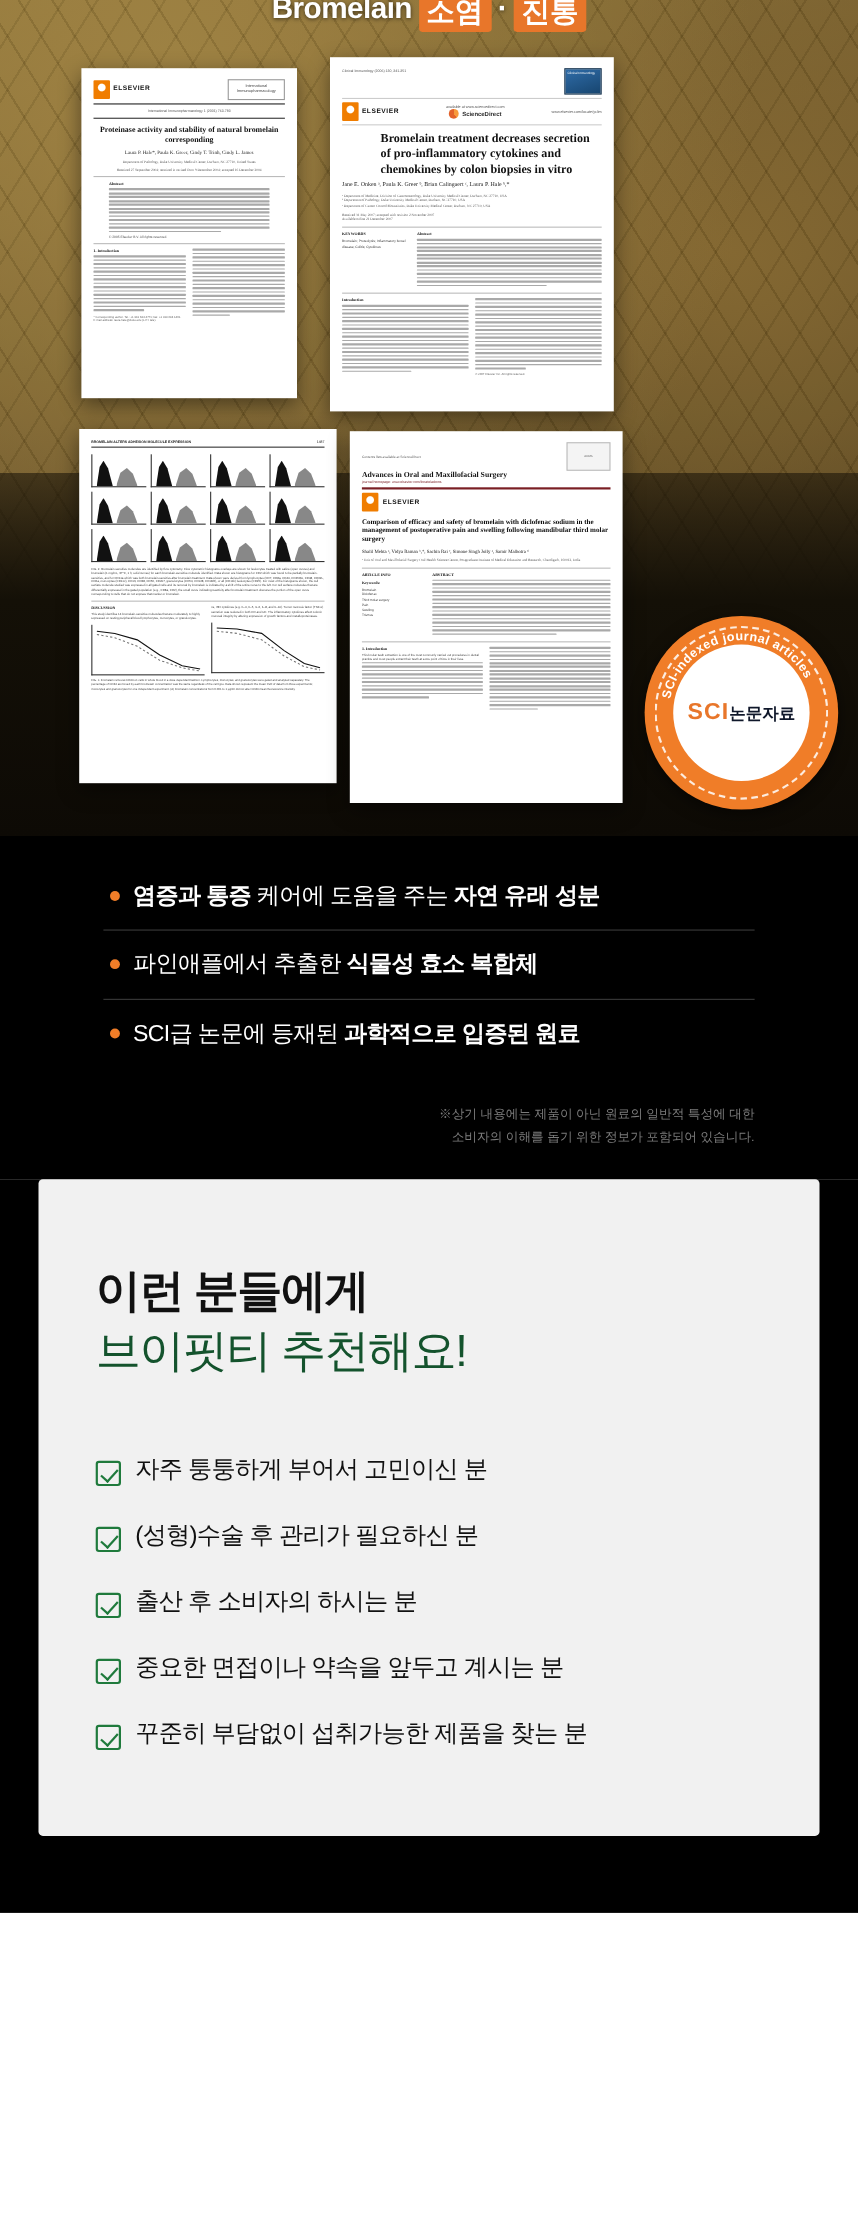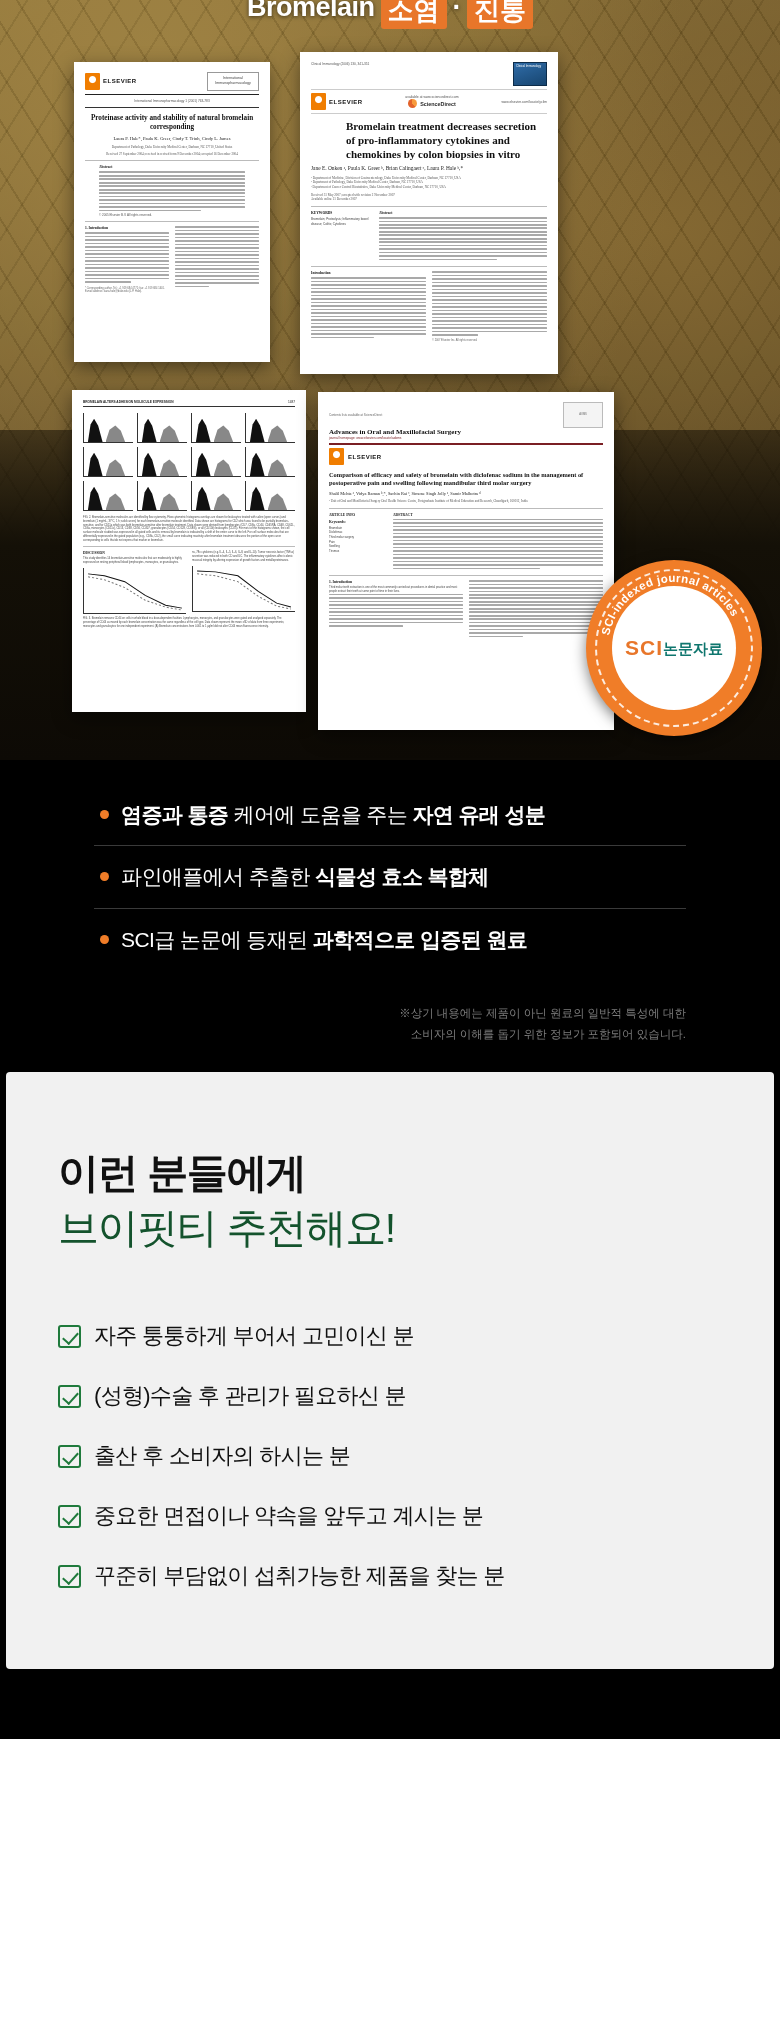--- a/index.html
+++ b/index.html
@@ -70,21 +70,21 @@
   .paper {
     position: absolute;
     background: #fff;
     box-shadow: 0 6px 18px rgba(0,0,0,.45);
     overflow: hidden;
     padding: 10px 11px;
   }
   .paper.p1 { left: 74px;  top: 62px;  width: 196px; height: 300px; }
   .paper.p2 { left: 300px; top: 52px;  width: 258px; height: 322px; }
   .paper.p3 { left: 72px;  top: 390px; width: 234px; height: 322px; }
-  .paper.p4 { left: 318px; top: 392px; width: 296px; height: 338px; }
+  .paper.p4 { left: 318px; top: 392px; width: 248px; height: 338px; }
 
   .pub-bar {
     display: flex; align-items: center; justify-content: space-between;
     border-bottom: 1px solid #222;
     padding-bottom: 3px;
     margin-bottom: 4px;
   }
 
   .elsevier-logo {
     display: flex; align-items: center; gap: 3px;
@@ -249,21 +249,21 @@
     border: 2px dashed rgba(255,255,255,.85);
   }
   .sci-stamp .inner {
     position:absolute; inset:26px;
     border-radius:50%;
     background:#fff;
     display:flex; flex-direction:row; align-items:center; justify-content:center;
     text-align:center;
   }
   .sci-stamp .inner .l1 { font-size: 21px; font-weight: 800; color:#e8762a; letter-spacing:1px;}
-  .sci-stamp .inner .l2 { font-size: 15px; font-weight: 800; color:#0f766e; margin-top:3px;}
+  .sci-stamp .inner .l2 { font-size: 15px; font-weight: 800; color:#0f172a; margin-top:3px;}
   .sci-arc {
     position:absolute; inset:0;
   }
   .sci-arc text { font-size: 11.5px; fill:#fff; font-weight:700; letter-spacing:.4px;}
 
   
   .claims {
     background: #000;
     padding: 24px 0 28px;
   }
@@ -294,38 +294,38 @@
     font-size: 11.5px;
     line-height: 1.8;
   }
 
   
   .recommend {
     background: #000;
     padding: 0 0 70px;
   }
   .rec-card {
-    width: 768px;
+    width: 710px;
     margin: 0 auto;
     background: #f1f1f1;
     border-radius: 4px;
     padding: 74px 52px 78px;
   }
   .rec-title {
     font-size: 41px;
     font-weight: 800;
     color: #111;
     line-height: 1.33;
     letter-spacing: -1.4px;
   }
   .rec-title .light { font-weight: 400; color:#14532d; }
   .rec-items { margin-top: 66px; }
   .rec-item {
     display: flex;
-    align-items: center;
+    align-items: flex-end;
     gap: 13px;
     margin-bottom: 30px;
   }
   .rec-item:last-child { margin-bottom: 0; }
   .check {
     width: 23px; height: 23px;
     border: 2px solid #1f7a3c;
     border-radius: 3px;
     position: relative;
     flex: 0 0 auto;

